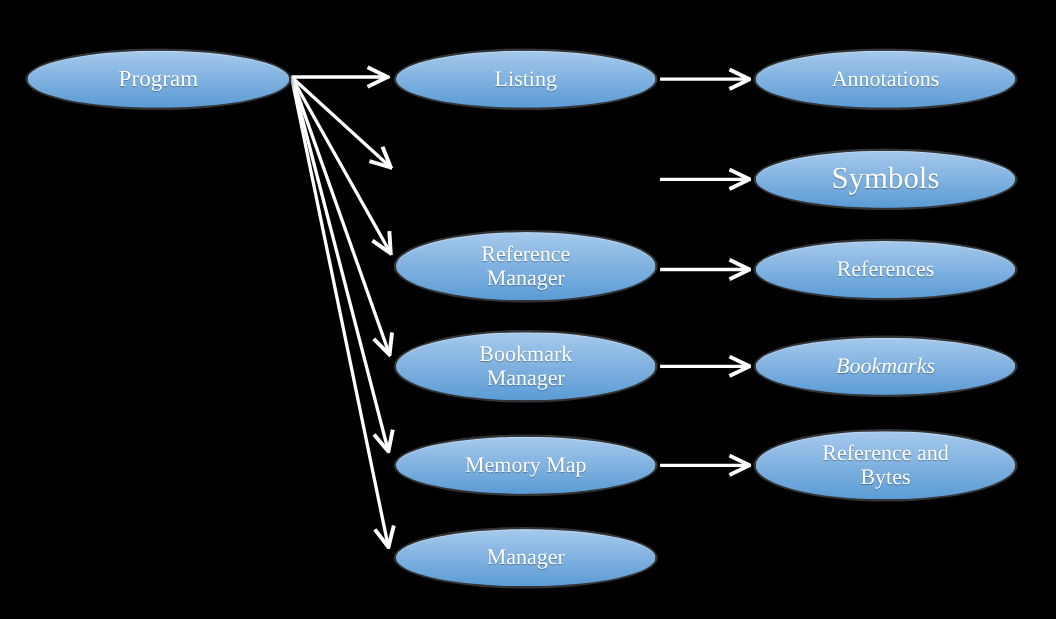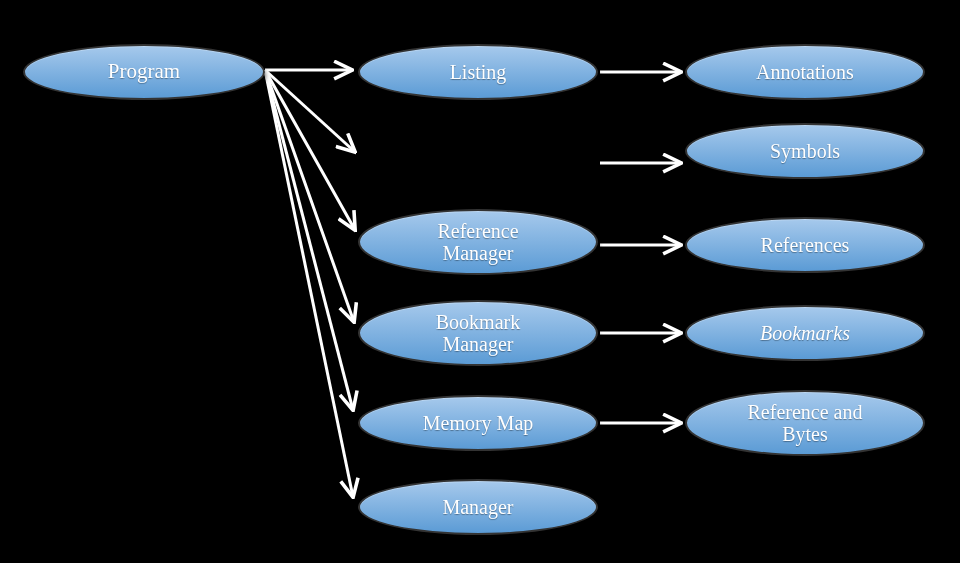--- a/index.html
+++ b/index.html
@@ -97,21 +97,21 @@
       </div>
       <div class="node" style="left: 358px; top: 395px; width: 240px; height: 56px; font-size: 20px; background: linear-gradient(rgb(166, 201, 236) 0%, rgb(91, 155, 213) 100%); border-color: rgb(51, 51, 51); color: rgb(255, 255, 255);">
         <span class="label">Memory Map</span>
       </div>
       <div class="node" style="left: 358px; top: 479px; width: 240px; height: 56px; font-size: 20px; background: linear-gradient(rgb(166, 201, 236) 0%, rgb(91, 155, 213) 100%); border-color: rgb(51, 51, 51); color: rgb(255, 255, 255);">
         <span class="label">Manager</span>
       </div>
       <div class="node" style="left: 685px; top: 44px; width: 240px; height: 56px; font-size: 20px; background: linear-gradient(rgb(166, 201, 236) 0%, rgb(91, 155, 213) 100%); border-color: rgb(51, 51, 51); color: rgb(255, 255, 255);">
         <span class="label">Annotations</span>
       </div>
-      <div class="node" style="left: 685px; top: 123px; width: 240px; height: 56px; font-size: 20px; background: linear-gradient(rgb(166, 201, 236) 0%, rgb(91, 155, 213) 100%); border-color: rgb(51, 51, 51); color: rgb(255, 255, 255);">
+      <div class="node" style="left: 685px; top: 135px; width: 240px; height: 56px; font-size: 28px; background: linear-gradient(rgb(166, 201, 236) 0%, rgb(91, 155, 213) 100%); border-color: rgb(51, 51, 51); color: rgb(255, 255, 255);">
         <span class="label">Symbols</span>
       </div>
       <div class="node" style="left: 685px; top: 217px; width: 240px; height: 56px; font-size: 20px; background: linear-gradient(rgb(166, 201, 236) 0%, rgb(91, 155, 213) 100%); border-color: rgb(51, 51, 51); color: rgb(255, 255, 255);">
         <span class="label">References</span>
       </div>
       <div class="node" style="left: 685px; top: 305px; width: 240px; height: 56px; font-size: 20px; background: linear-gradient(rgb(166, 201, 236) 0%, rgb(91, 155, 213) 100%); border-color: rgb(51, 51, 51); color: rgb(255, 255, 255); font-style: italic;">
         <span class="label">Bookmarks</span>
       </div>
       <div class="node" style="left: 685px; top: 390px; width: 240px; height: 66px; font-size: 20px; background: linear-gradient(rgb(166, 201, 236) 0%, rgb(91, 155, 213) 100%); border-color: rgb(51, 51, 51); color: rgb(255, 255, 255);">
         <span class="label">Reference and

